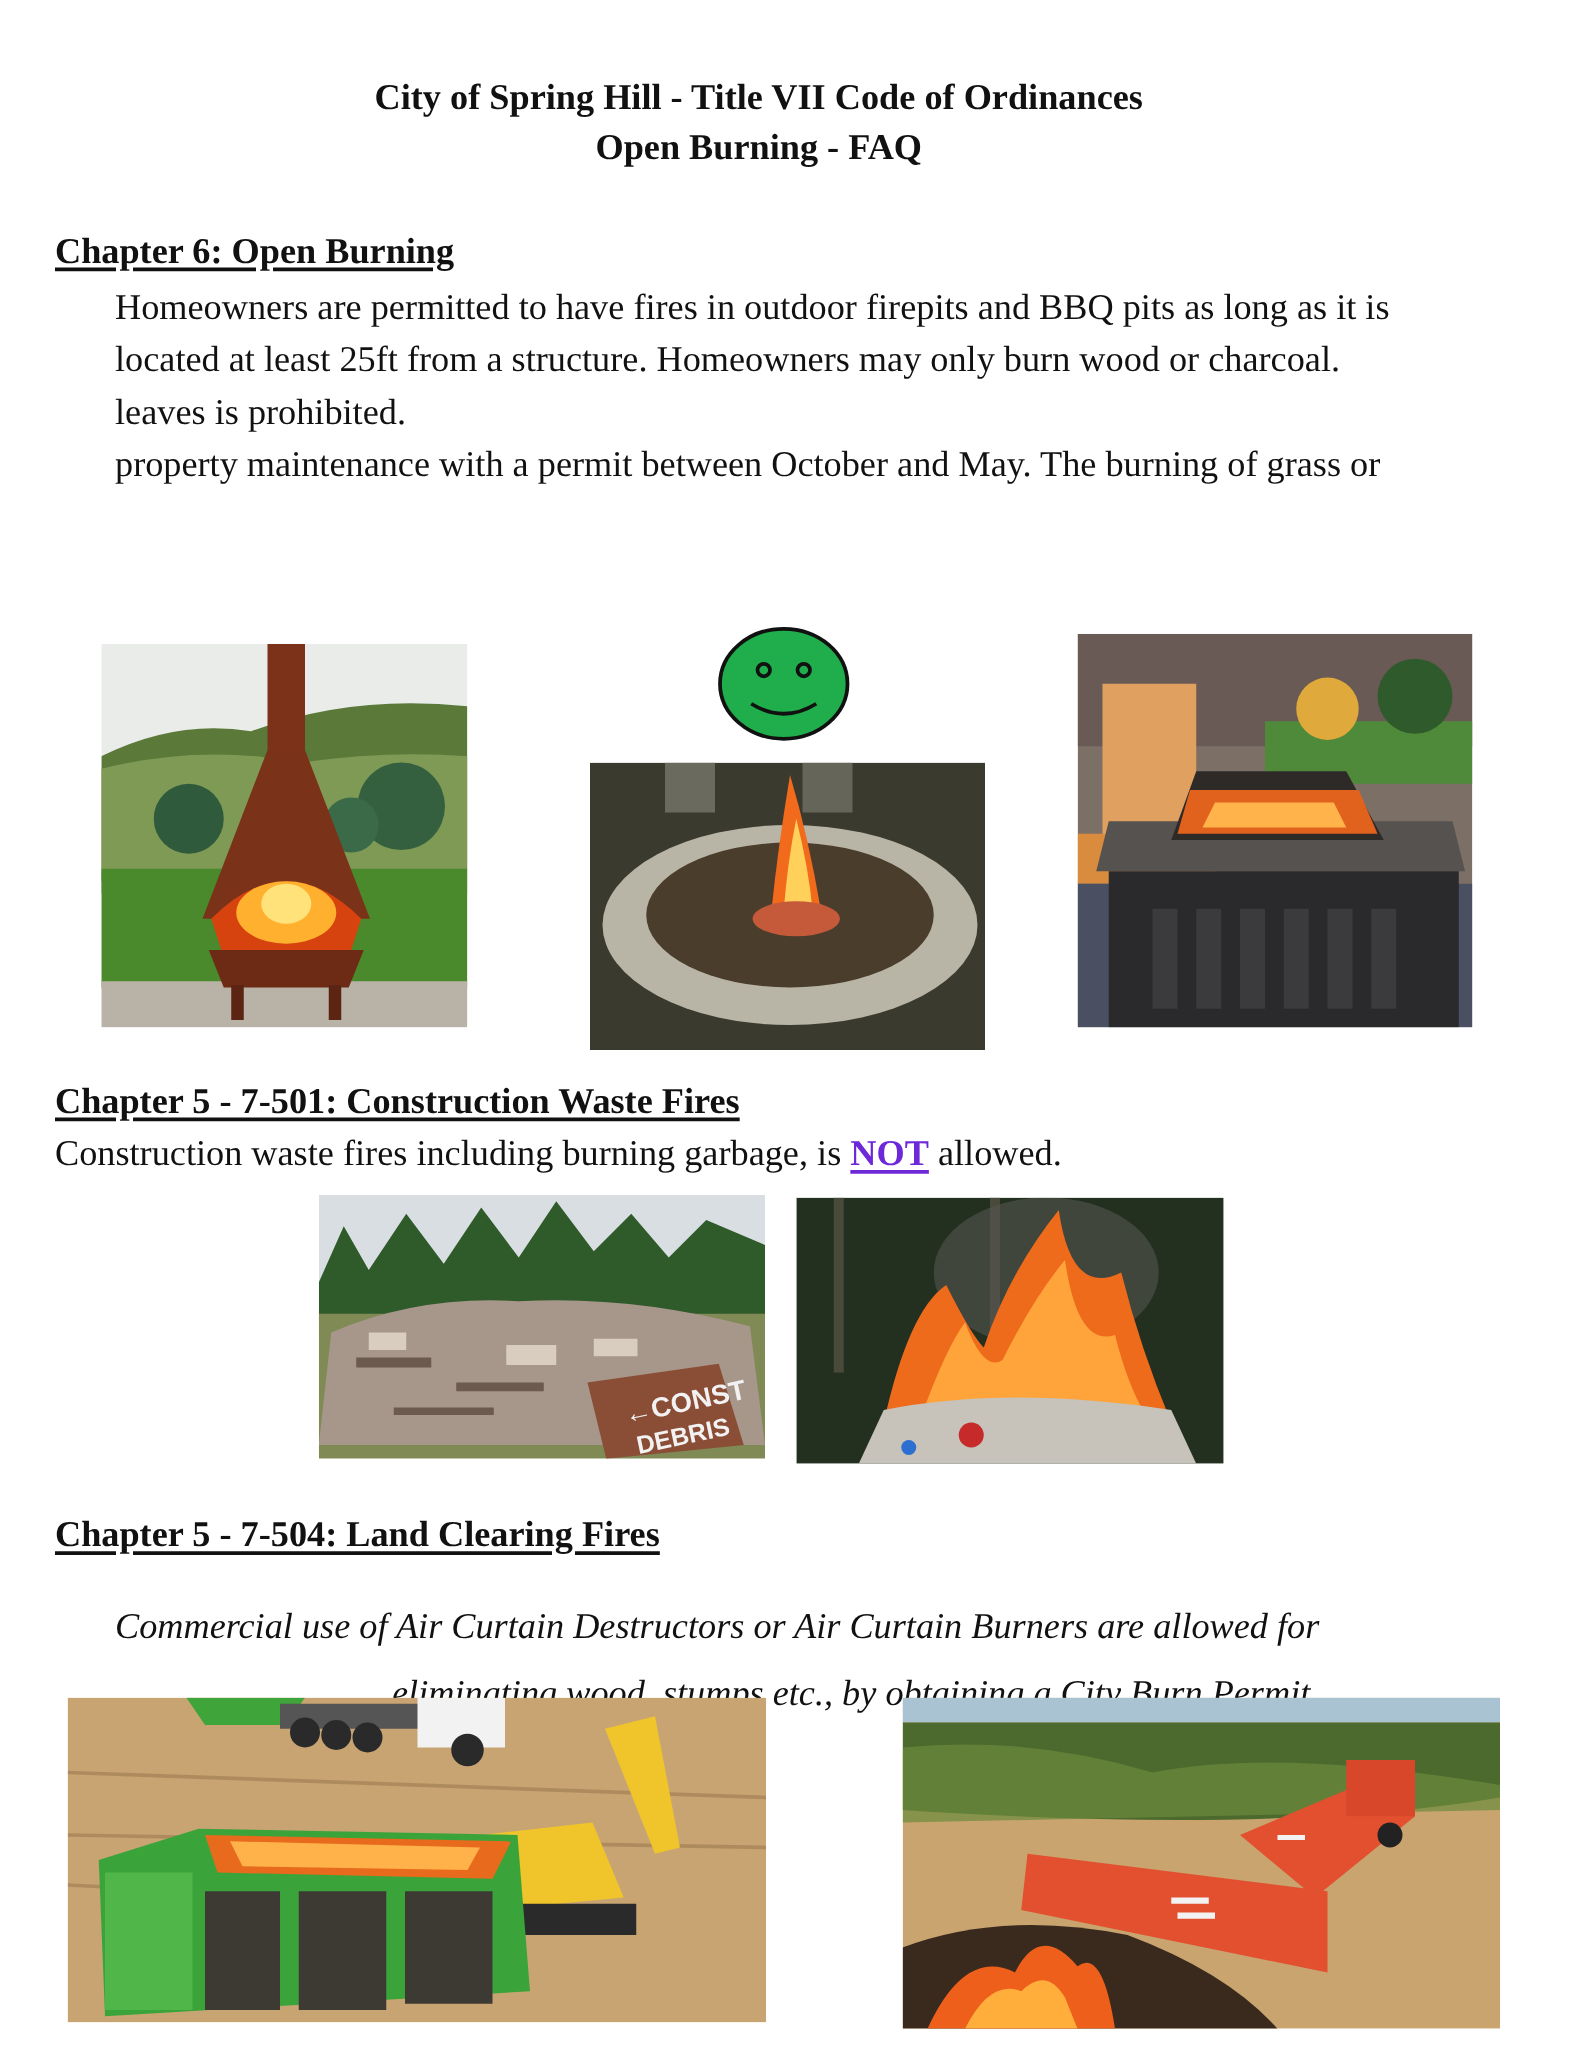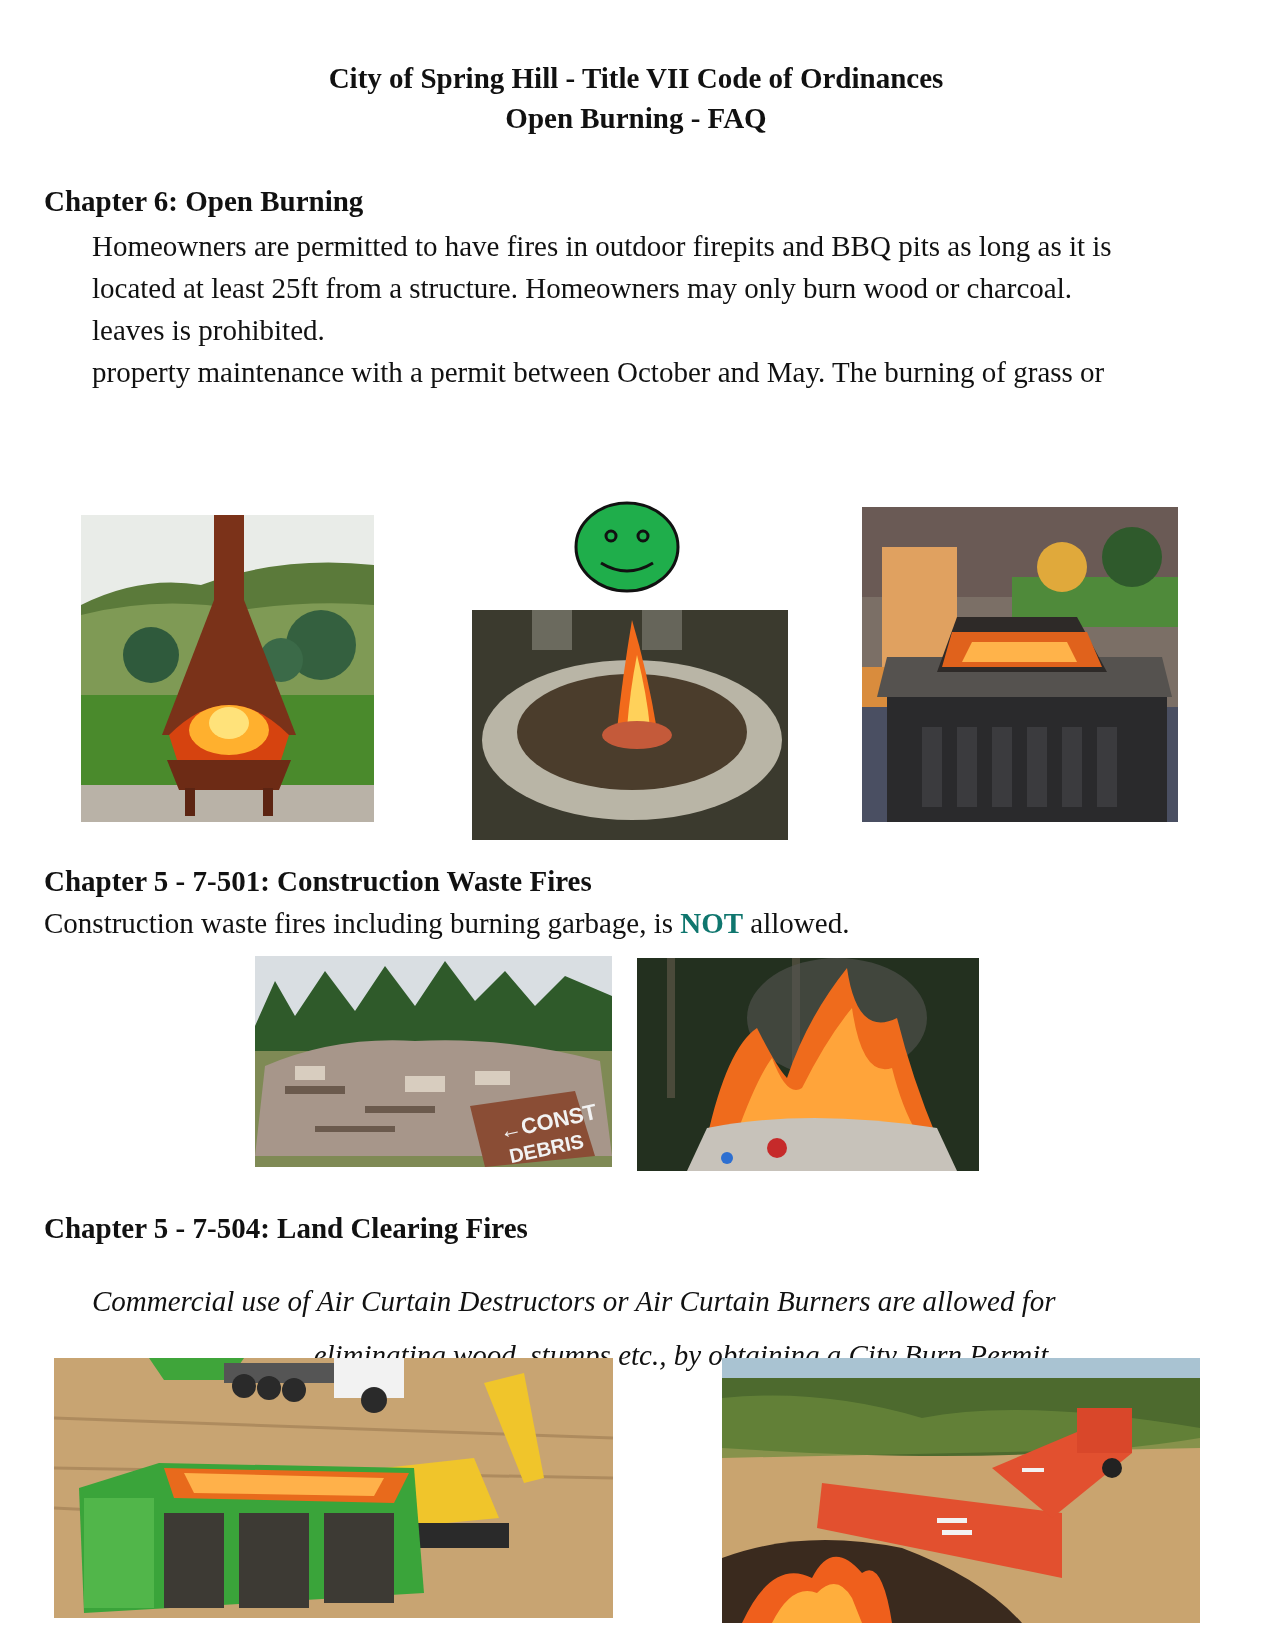--- a/index.html
+++ b/index.html
@@ -2,35 +2,35 @@
 <html><head>
   <meta charset="utf-8">
   <style>
     html, body { margin: 0; padding: 0; background: #ffffff; }
     body {
       width: 1275px; height: 1650px; position: relative; overflow: hidden;
       font-family: "Liberation Serif", "DejaVu Serif", serif; color: #111111;
     }
     .title {
       position: absolute; left: 0; width: 1214px; text-align: center;
-      font-weight: bold; font-size: 29px; line-height: 40px; padding-left: 29px;
+      font-weight: bold; font-size: 29px; line-height: 40px;
     }
     .t1 { top: 58px; }
     .t2 { top: 98px; }
     .heading {
       position: absolute; left: 44px; font-weight: bold; font-size: 29px;
-      text-decoration-thickness: 3px; text-underline-offset: 4px;
+      text-decoration: underline; text-decoration-thickness: 3px; text-underline-offset: 4px;
       white-space: nowrap; line-height: 36px;
     }
     .para {
       position: absolute; left: 44px; font-size: 29px; line-height: 42px;
       white-space: nowrap;
     }
     .para .line { display: block; height: 42px; margin-left: 48px; }
-    .no { color: #0f766e; font-weight: bold; text-decoration-thickness: 3px; text-underline-offset: 4px; }
+    .no { color: #6d28d9; font-weight: bold; text-decoration: underline; text-decoration-thickness: 3px; text-underline-offset: 4px; }
     .photo { position: absolute; overflow: hidden; }
     .photo svg { display: block; width: 100%; height: 100%; }
     .smiley { position: absolute; left: 573px; top: 501px; width: 108px; height: 92px; }
   </style>
 </head>
 <body>
 
 <div class="title t1">City of Spring Hill - Title VII Code of Ordinances</div>
 <div class="title t2">Open Burning - FAQ</div>
 

